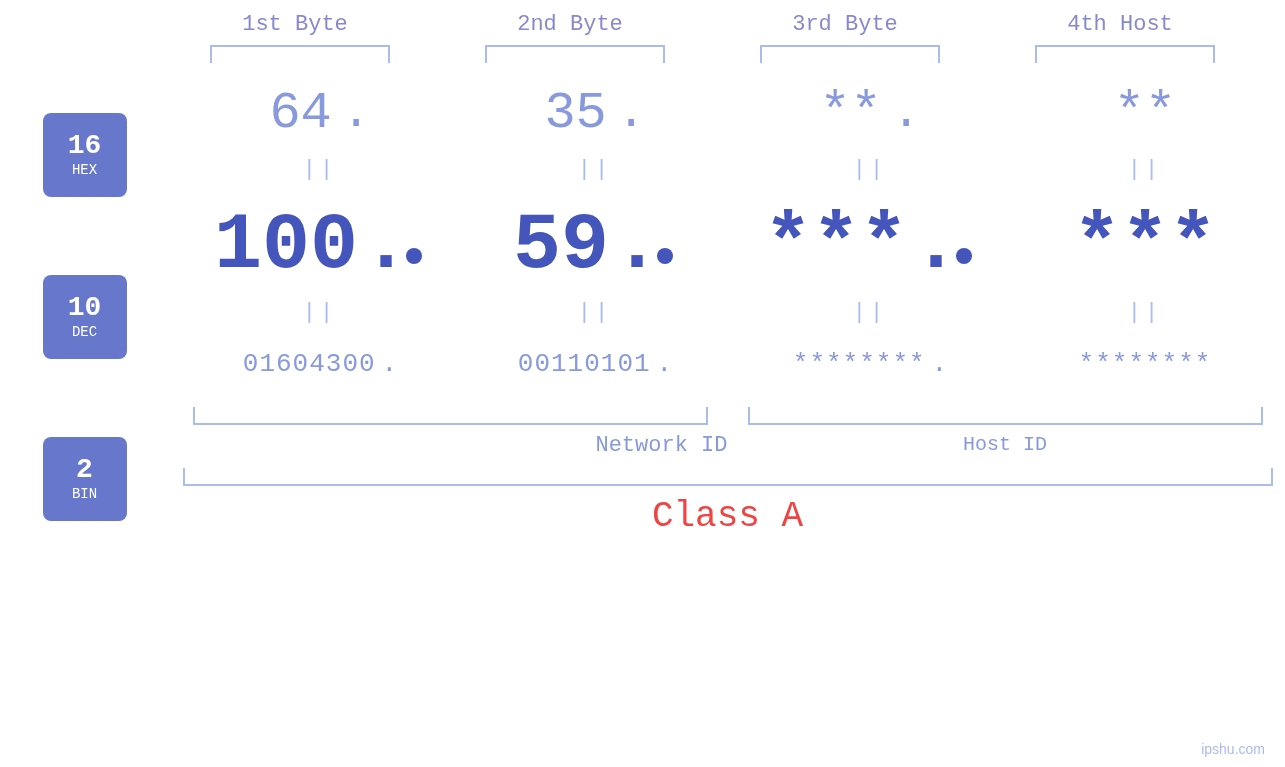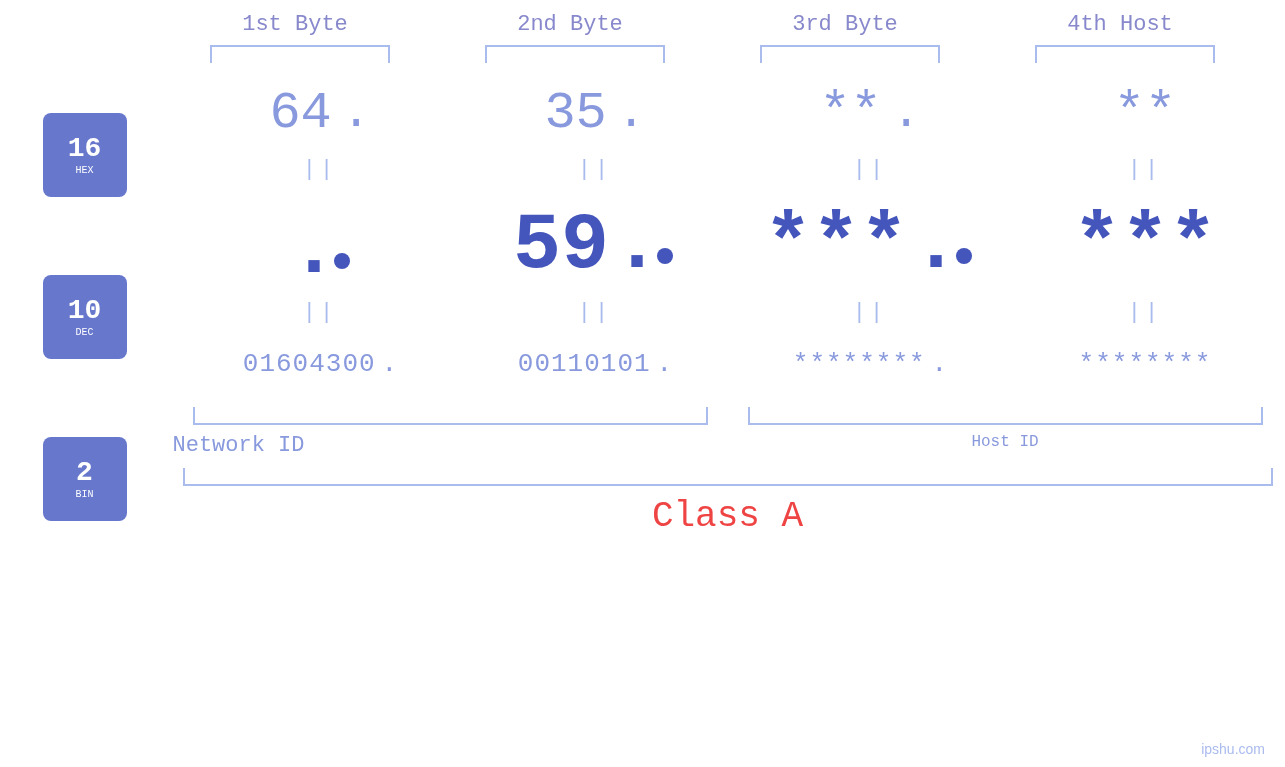--- a/index.html
+++ b/index.html
@@ -73,21 +73,21 @@
 
     .badge-number {
       color: white;
       font-size: 28px;
       font-weight: bold;
       line-height: 1;
     }
 
     .badge-label {
       color: white;
-      font-size: 10px;
+      font-size: 14px;
       margin-top: 2px;
     }
 
     
     .bytes-grid {
       display: flex;
       flex-direction: column;
       flex: 1;
     }
 
@@ -262,20 +262,21 @@
         <div class="eq-cell">
             <span class="eq-signs">||</span>
           </div>
         <div class="eq-cell">
             <span class="eq-signs">||</span>
           </div>
       </div>
 
       <div class="data-row" style="height:110px; align-items:flex-end; padding-bottom:5px;">
         <div class="cell">
+          <span class="dec-value">100</span>
           <span style="font-size:80px; font-weight:bold; color:#4455bb; margin-left:4px; line-height:1;">.</span>
           <span class="sep-dot" style="margin-left:-4px;"></span>
         </div>
         <div class="cell">
           <span class="dec-value">59</span>
           <span style="font-size:80px; font-weight:bold; color:#4455bb; margin-left:4px; line-height:1;">.</span>
           <span class="sep-dot" style="margin-left:-4px;"></span>
         </div>
         <div class="cell">
           <span class="dec-value">***</span>
@@ -325,22 +326,22 @@
         <div style="width:50%; padding-left:10px; padding-right:10px;">
           <div style="width:calc(100% - 20px); height:18px; border-bottom:2px solid #aabbee; border-left:2px solid #aabbee; border-right:2px solid #aabbee; margin:0 10px;"></div>
         </div>
 
         <div style="width:50%; padding-left:10px; padding-right:10px;">
           <div style="width:calc(100% - 20px); height:18px; border-bottom:2px solid #aabbee; border-left:2px solid #aabbee; border-right:2px solid #aabbee; margin:0 10px;"></div>
         </div>
       </div>
 
       <div style="display:flex; width:100%; margin-top:8px;">
-        <div style="width:50%; text-align:left; color:#8899dd; font-size:22px; font-family:'Courier New',Courier,monospace;">Network ID</div>
-        <div style="width:50%; text-align:center; color:#8899dd; font-size:16px; font-family:'Courier New',Courier,monospace;">Host ID</div>
+        <div style="width:50%; text-align:right; color:#8899dd; font-size:22px; font-family:'Courier New',Courier,monospace;">Network ID</div>
+        <div style="width:50%; text-align:center; color:#8899dd; font-size:20px; font-family:'Courier New',Courier,monospace;">Host ID</div>
       </div>
 
       <div style="width:calc(100% - 20px); margin: 10px 10px 0 10px; height:18px; border-bottom:2px solid #aabbee; border-left:2px solid #aabbee; border-right:2px solid #aabbee;"></div>
 
       <div style="text-align:center; color:#ef4444; font-size:36px; font-family:'Courier New',Courier,monospace; margin-top:10px; width:100%;">Class A</div>
 
     </div>
   </div>
 
   <div class="watermark">ipshu.com</div>

